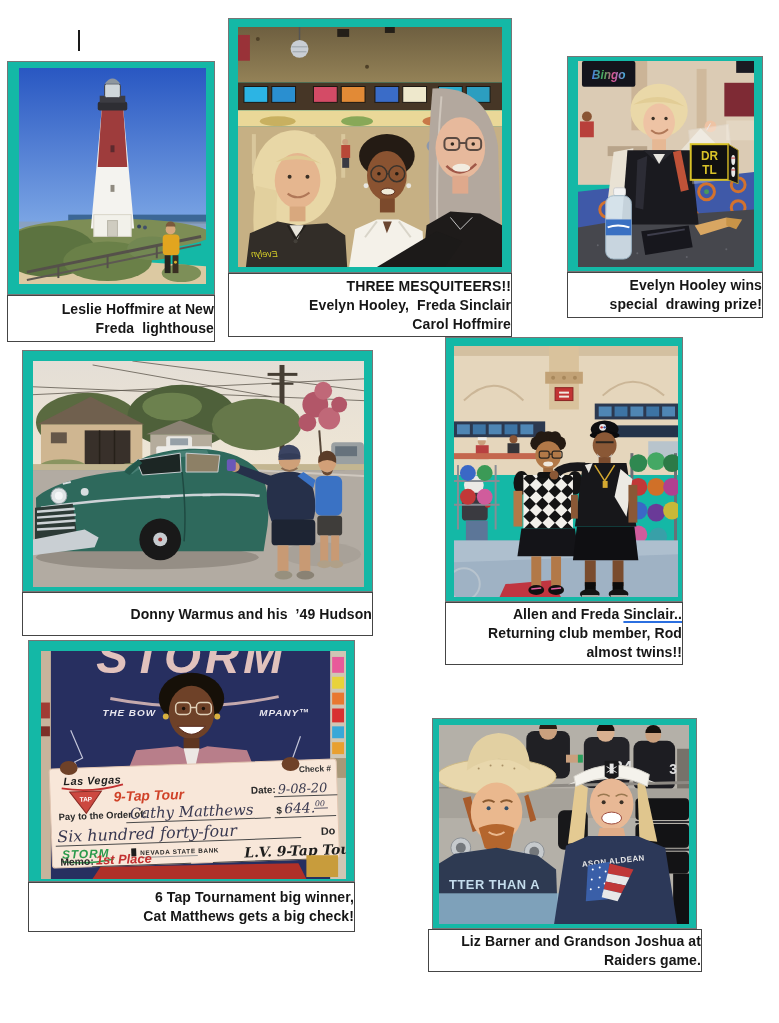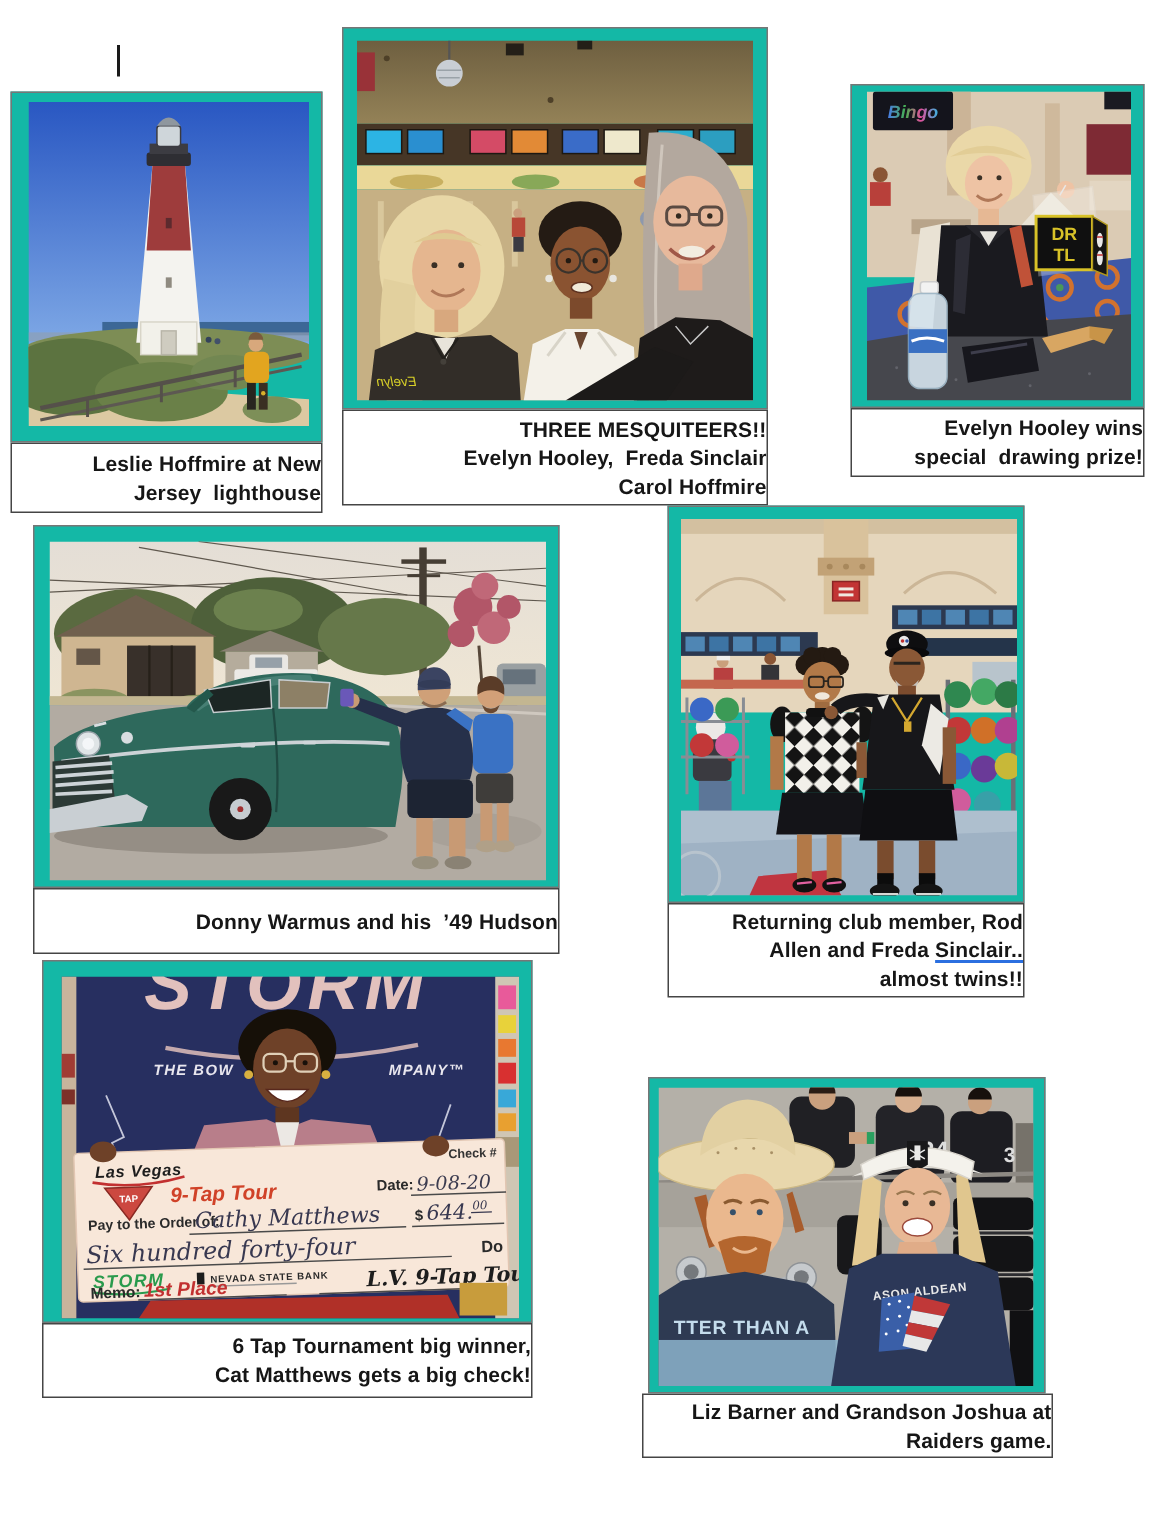--- a/index.html
+++ b/index.html
@@ -67,21 +67,21 @@
           <rect x="146" y="168" width="17" height="21" rx="4" fill="#e2a51f"></rect>
           <rect x="148" y="189" width="6" height="18" fill="#27251f"></rect>
           <rect x="156" y="189" width="6" height="18" fill="#3a2f22"></rect>
           <circle cx="159" cy="196" r="1.5" fill="#d8b02a"></circle>
         </g>
       </svg>
     </div>
   </div>
   <div class="cbox" style="left:7px;top:295px;width:208px;height:47px">
     <div class="cap-line">Leslie Hoffmire at New</div>
-    <div class="cap-line">Jersey  lighthouse</div>
+    <div class="cap-line">Freda  lighthouse</div>
   </div>
 
   <div class="pbox" style="left:228px;top:18px;width:284px;height:255px">
     <div class="photo" style="inset:8px 9px 5px 9px">
       <svg viewBox="0 0 266 242" preserveAspectRatio="none">
         <defs>
           <linearGradient id="ceil2" x1="0" y1="0" x2="0" y2="1">
             <stop offset="0" stop-color="#6e5f40"></stop>
               <stop offset="1" stop-color="#948257"></stop>
           </linearGradient>
@@ -532,22 +532,22 @@
           <rect x="160" y="238" width="11" height="10" fill="#0c0c0c"></rect>
           <ellipse cx="137" cy="250" rx="10" ry="5" fill="#141414"></ellipse>
             <line x1="129" y1="252" x2="146" y2="252" stroke="#d8d8d4" stroke-width="1.5"></line>
           <ellipse cx="166" cy="250" rx="10" ry="5" fill="#141414"></ellipse>
             <line x1="158" y1="252" x2="175" y2="252" stroke="#d8d8d4" stroke-width="1.5"></line>
         </g>
       </svg>
     </div>
   </div>
   <div class="cbox" style="left:445px;top:602px;width:238px;height:63px">
+    <div class="cap-line"><span>Allen and Freda </span><span class="u-blue">Sinclair..</span></div>
     <div class="cap-line">Returning club member, Rod</div>
-    <div class="cap-line"><span>Allen and Freda </span><span class="u-blue">Sinclair..</span></div>
     <div class="cap-line">almost twins!!</div>
   </div>
 
   <div class="pbox" style="left:28px;top:640px;width:327px;height:242px">
     <div class="photo" style="inset:10px 8px 2px 12px">
       <svg viewBox="0 0 308 230" preserveAspectRatio="none">
         <rect x="0" y="0" width="308" height="230" fill="#272f60"></rect>
         <rect x="0" y="0" width="10" height="230" fill="#c8b49c"></rect>
         <rect x="0" y="52" width="9" height="16" fill="#a03c34"></rect>
           <rect x="0" y="76" width="9" height="10" fill="#7c3028"></rect>

